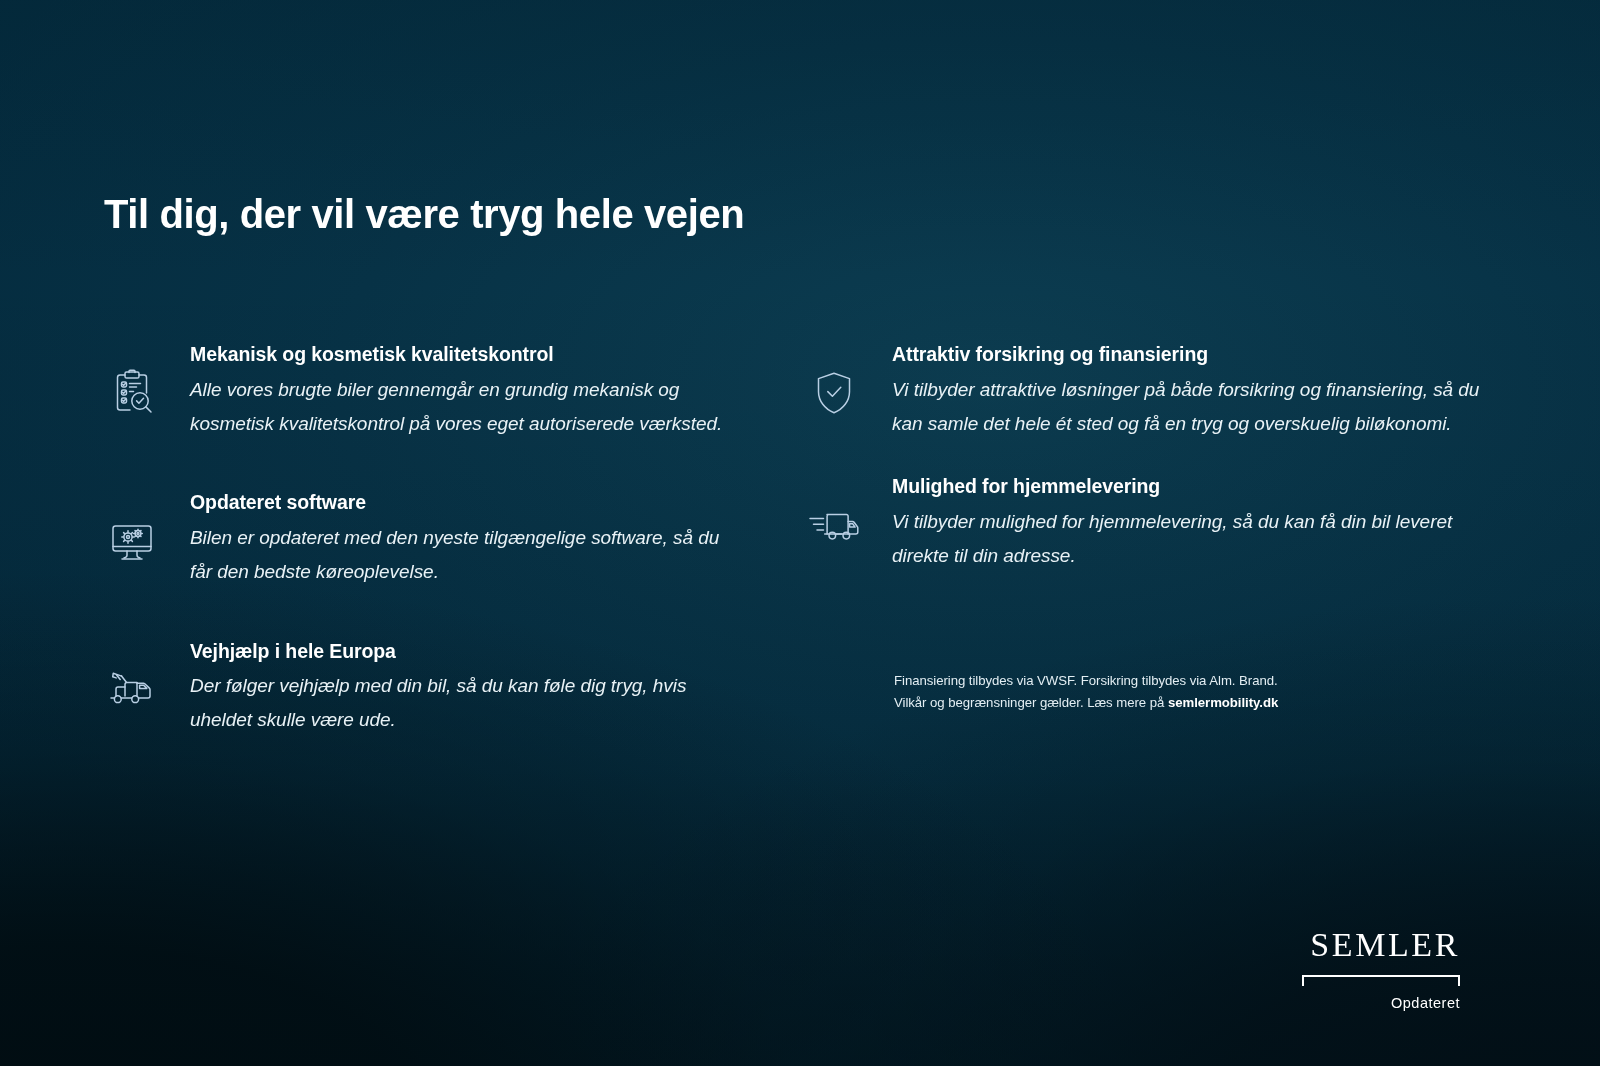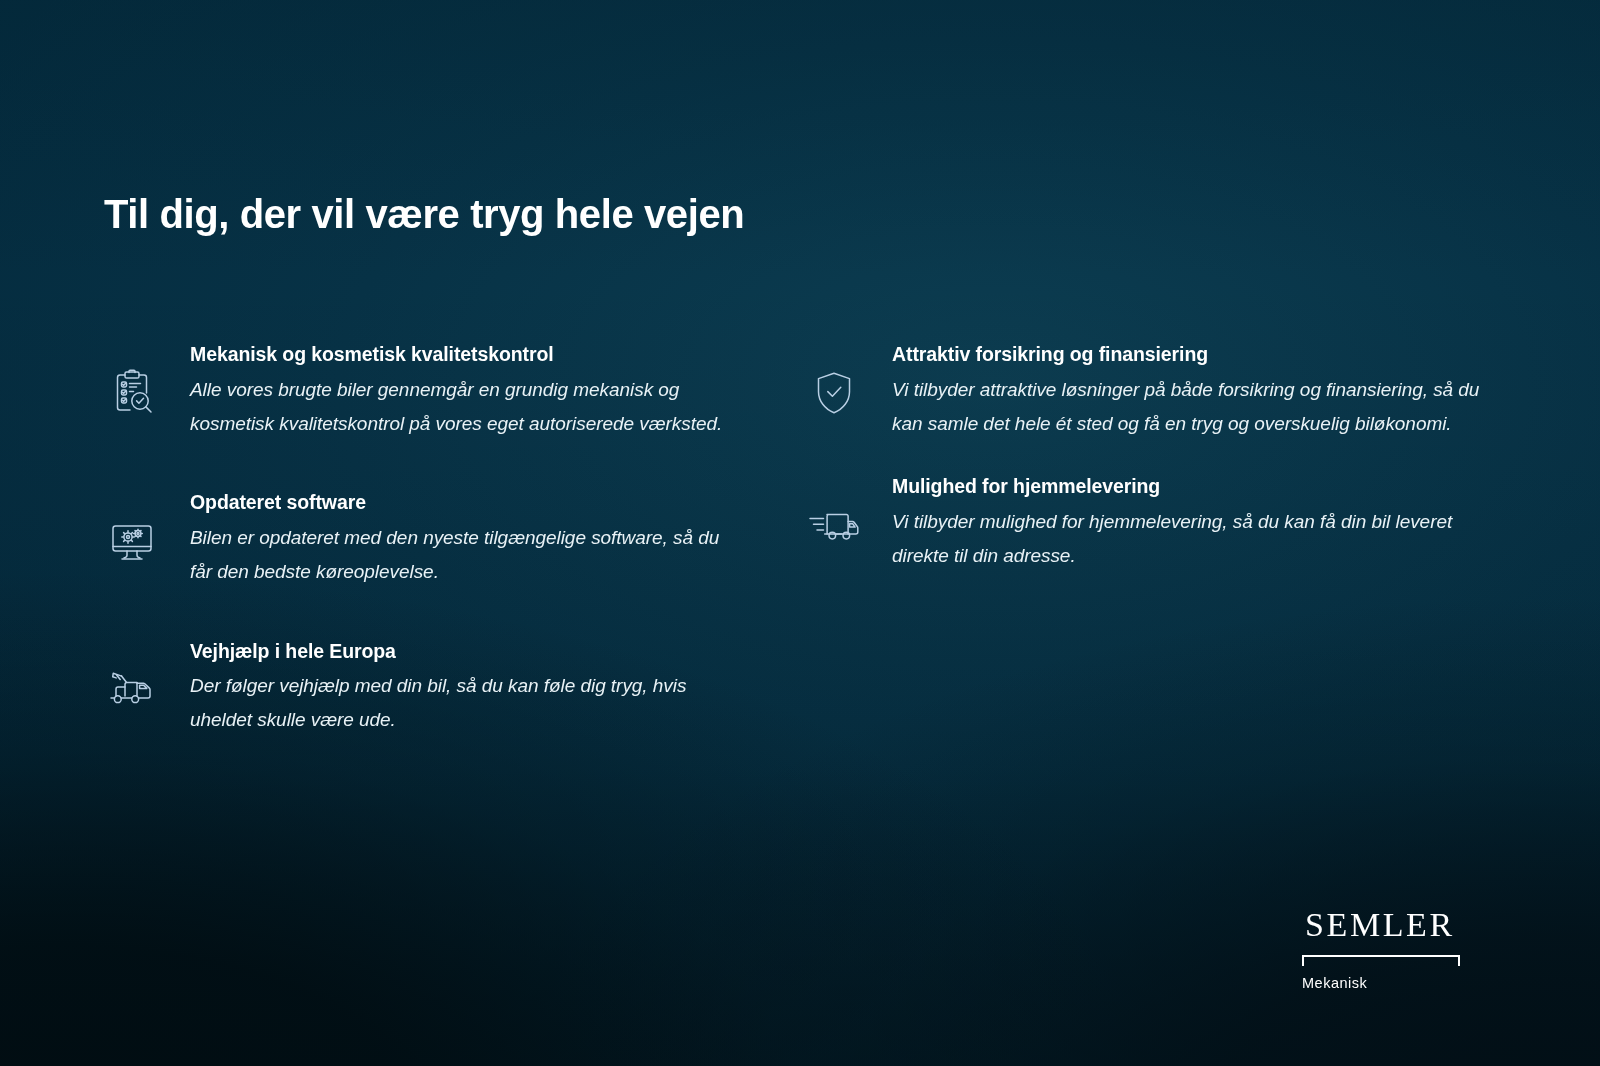--- a/index.html
+++ b/index.html
@@ -106,23 +106,23 @@
     font-size:13.2px;
     line-height:1.63;
     color:#e3eef3;
     letter-spacing:-0.05px;
   }
   .disclaimer b { font-weight:700; color:#ffffff; }
 
   
   .logo {
     position:absolute;
-    left:1302px; top:908px;
+    left:1302px; top:928px;
     width:158px;
-    text-align:left;
+    text-align:right;
   }
   .logo-word {
     font-family:"Liberation Serif", serif;
     font-size:34px;
     font-weight:400;
     color:#ffffff;
     letter-spacing:2.6px;
     line-height:1;
     padding-left:3px;
   }
@@ -274,23 +274,27 @@
         </svg>
       </div>
       <div class="feature-body">
         <div class="feature-title">Mulighed for hjemmelevering</div>
         <div class="feature-text">Vi tilbyder mulighed for hjemmelevering, så du kan få din bil leveret direkte til din adresse.</div>
       </div>
     </div>
 
   </div>
 
+  <div class="disclaimer">
+    <span>Finansiering tilbydes via VWSF. Forsikring tilbydes via Alm. Brand.</span><br>
+    <span>Vilkår og begrænsninger gælder. Læs mere på </span><b>semlermobility.dk</b>
+  </div>
 
   <div class="logo">
     <div class="logo-word">SEMLER</div>
     <div class="logo-rule">
       <span class="cap l"></span>
       <span class="cap r"></span>
     </div>
-    <div class="logo-sub">Mekanisk</div>
+    <div class="logo-sub">Opdateret</div>
   </div>
 
 </div>
 
 </body></html>

